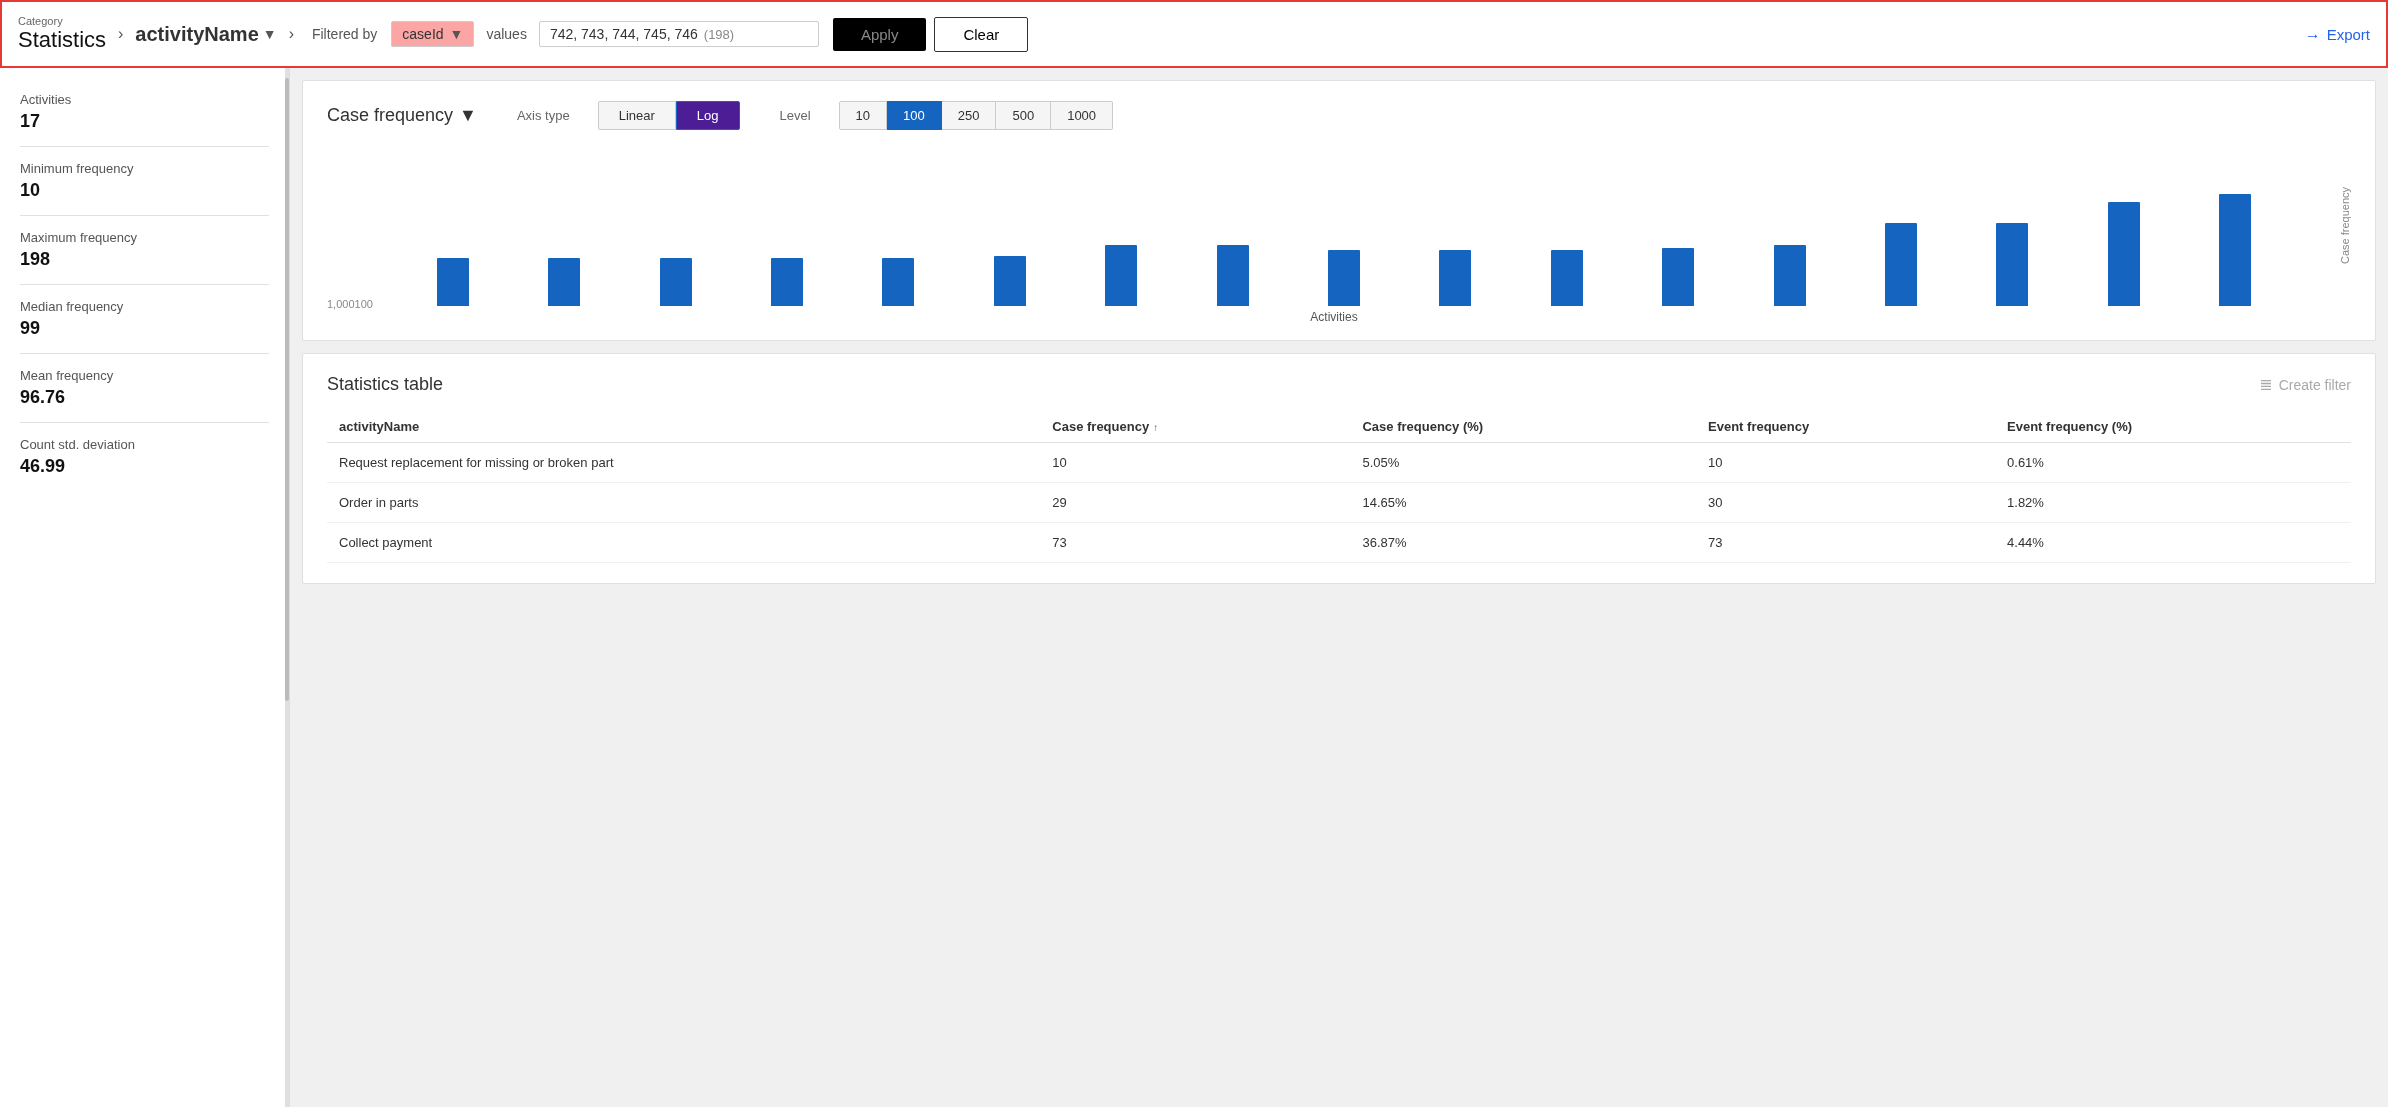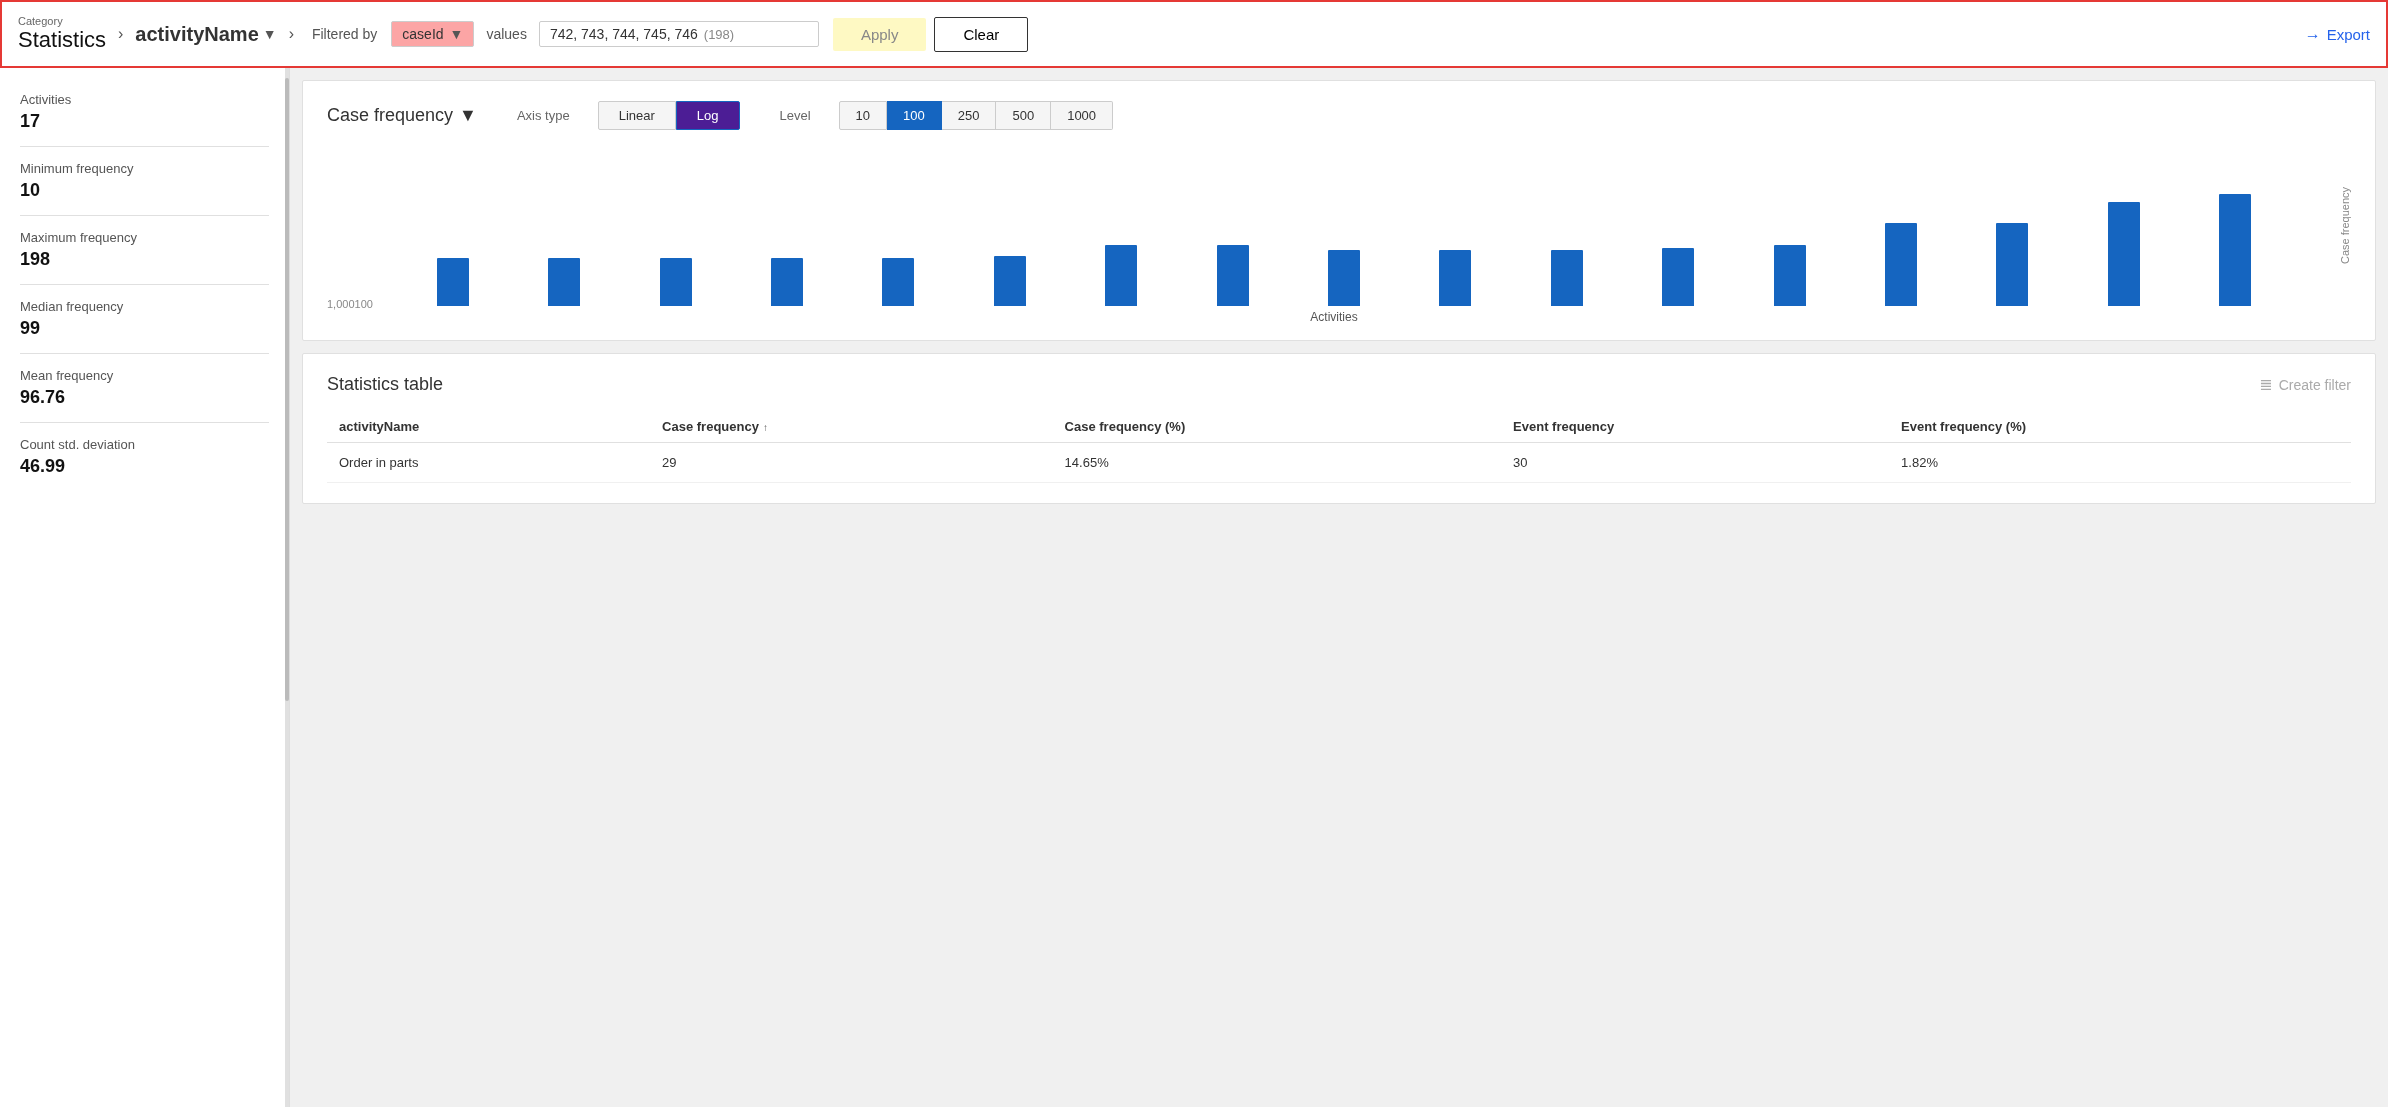--- a/index.html
+++ b/index.html
@@ -78,21 +78,21 @@
       background: #fff;
       font-size: 14px;
       min-width: 280px;
     }
     .values-count {
       color: #888;
       margin-left: 6px;
       font-size: 13px;
     }
     .btn-apply {
-      background: #fef9c3;
+      background: #000000;
       color: #888;
       border: none;
       padding: 8px 28px;
       font-size: 15px;
       cursor: pointer;
       border-radius: 2px;
       margin-left: 6px;
     }
     .btn-clear {
       background: #fff;
@@ -501,24 +501,38 @@
             <tr>
               <th>activityName</th>
               <th>Case frequency<span class="sort-icon">↑</span></th>
               <th>Case frequency (%)</th>
               <th>Event frequency</th>
               <th>Event frequency (%)</th>
             </tr>
           </thead>
         <tbody id="table-body">
             <tr>
+              <td>Request replacement for missing or broken part</td>
+              <td>10</td>
+              <td>5.05%</td>
+              <td>10</td>
+              <td>0.61%</td>
+            </tr>
+            <tr>
               <td>Order in parts</td>
               <td>29</td>
               <td>14.65%</td>
               <td>30</td>
               <td>1.82%</td>
             </tr>
+            <tr>
+              <td>Collect payment</td>
+              <td>73</td>
+              <td>36.87%</td>
+              <td>73</td>
+              <td>4.44%</td>
+            </tr>
           </tbody>
       </table>
     </div>
 
   </div>
 </div>
 
 </body></html>

